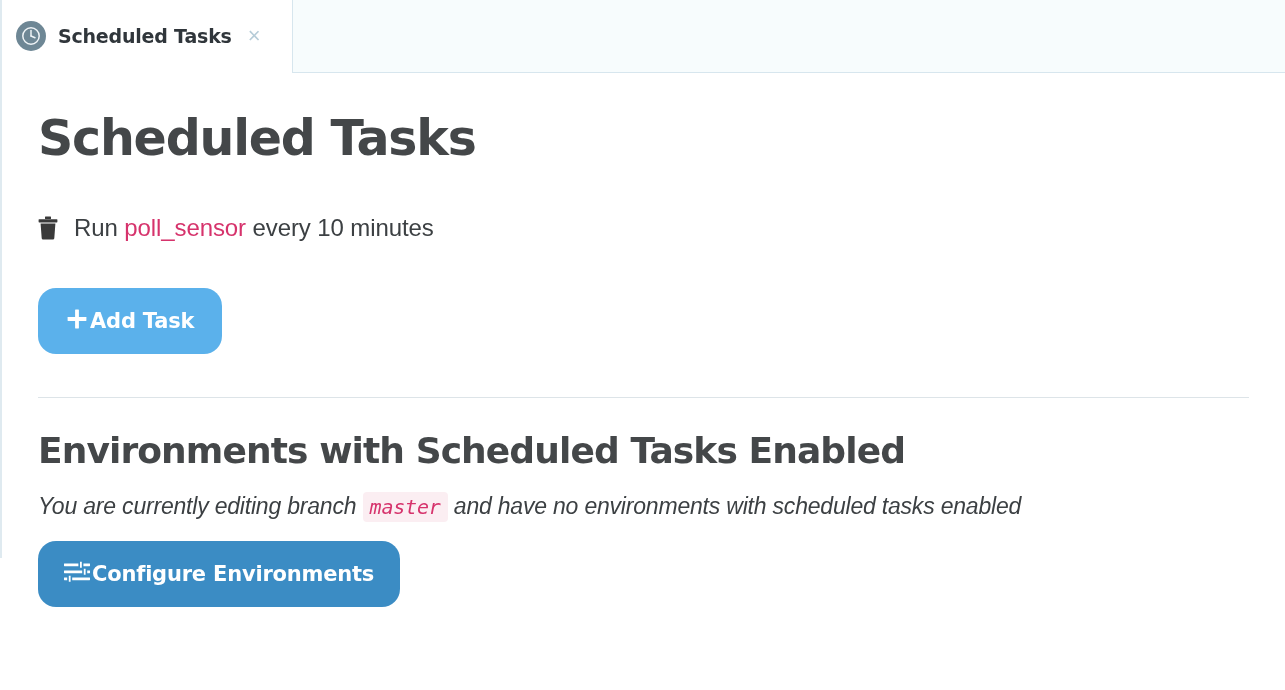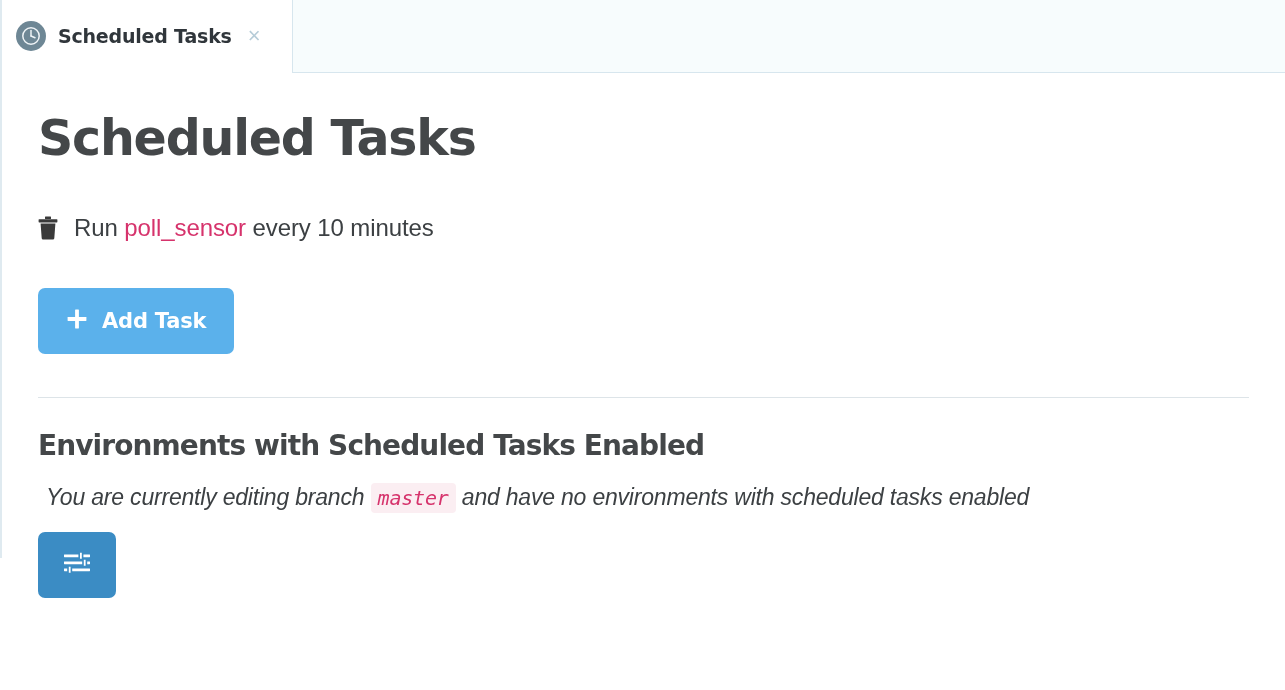--- a/index.html
+++ b/index.html
@@ -127,23 +127,23 @@
     white-space: nowrap;
   }
   .task-text .task-name {
     color: #d6336c;
   }
 
   
   .btn {
     display: inline-flex;
     align-items: center;
-    gap: 14px;
+    gap: 2px;
     border: none;
-    border-radius: 7px;
+    border-radius: 18px;
     color: #ffffff;
     font-family: "DejaVu Sans", sans-serif;
     font-weight: 700;
     letter-spacing: -0.2px;
     cursor: pointer;
     white-space: nowrap;
   }
   #add-task-button {
     background: #5bb1eb;
     font-size: 21px;
@@ -167,34 +167,34 @@
   hr.section-divider {
     border: none;
     border-top: 1px solid #dde4e8;
     margin: 43px 0 0 0;
     width: calc(100% - 36px);
   }
 
   
   h2.section-title {
     font-family: "DejaVu Sans", sans-serif;
-    font-size: 28px;
+    font-size: 36px;
     line-height: 1.1;
     font-weight: 700;
     letter-spacing: -0.9px;
     color: #444749;
     margin: 33px 0 0 0;
   }
 
   p.env-status {
     font-family: "Liberation Sans", sans-serif;
     font-size: 23px;
     font-style: italic;
     color: #3c4043;
-    margin: 22px 0 0 8px;
+    margin: 22px 0 0 0;
     letter-spacing: -0.2px;
     white-space: nowrap;
   }
   code.branch-code {
     font-family: "DejaVu Sans Mono", monospace;
     font-style: italic;
     font-size: 20px;
     color: #d6336c;
     background: #fbeef2;
     border-radius: 4px;
@@ -264,16 +264,17 @@
       <span class="btn-icon">
         <svg width="26" height="22" viewBox="0 0 26 22" xmlns="http://www.w3.org/2000/svg">
           <rect x="0" y="2.4" width="26" height="2.8" rx="0.4" fill="#ffffff"></rect>
           <rect x="0" y="9.4" width="26" height="2.8" rx="0.4" fill="#ffffff"></rect>
           <rect x="0" y="16.4" width="26" height="2.8" rx="0.4" fill="#ffffff"></rect>
           <rect x="15.2" y="0" width="3.4" height="7.6" rx="0.5" fill="#ffffff" stroke="#3b8cc4" stroke-width="1.6"></rect>
           <rect x="19.0" y="7.0" width="3.4" height="7.6" rx="0.5" fill="#ffffff" stroke="#3b8cc4" stroke-width="1.6"></rect>
           <rect x="4.0" y="14.0" width="3.4" height="7.6" rx="0.5" fill="#ffffff" stroke="#3b8cc4" stroke-width="1.6"></rect>
         </svg>
       </span>
+      <span>Configure Environments</span>
     </button>
 
   </div>
 </div>
 
 </body></html>

